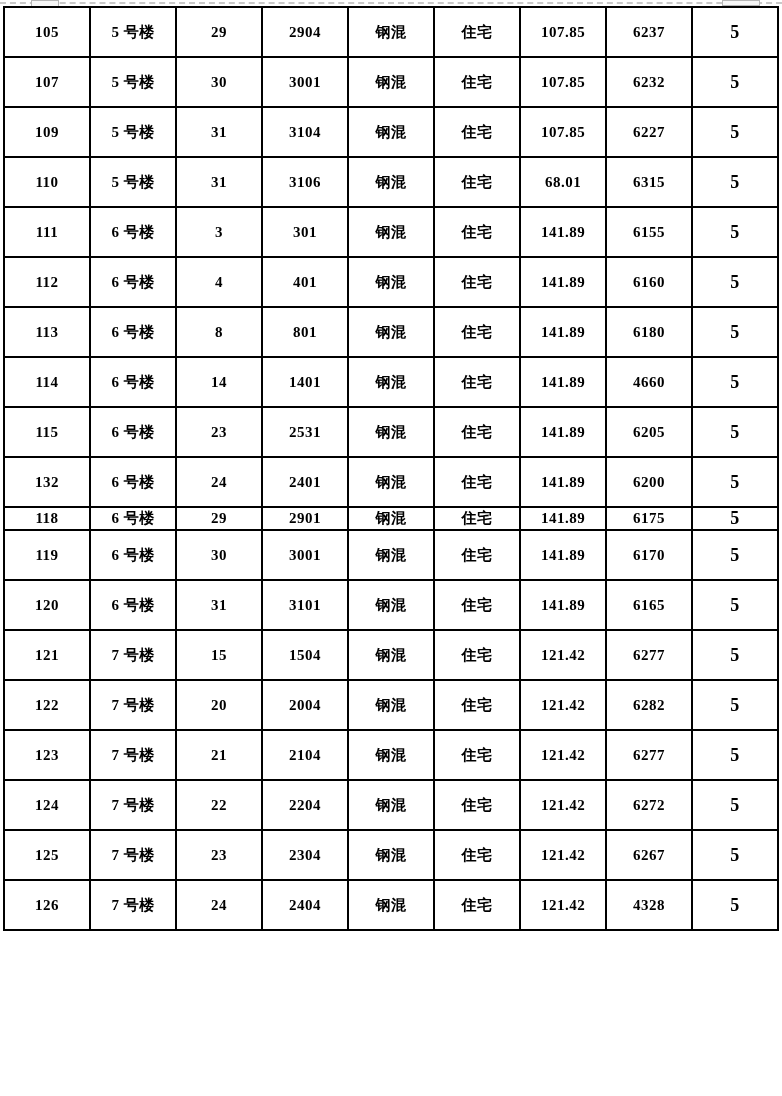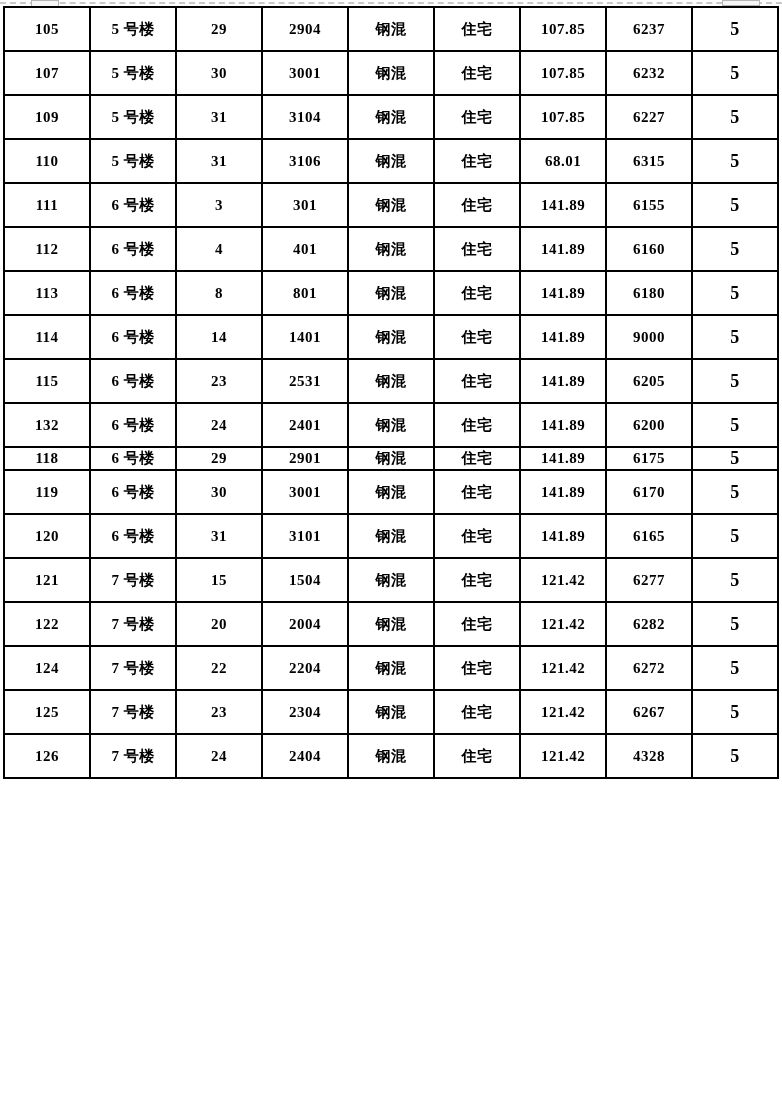--- a/index.html
+++ b/index.html
@@ -48,21 +48,21 @@
     text-align: center;
     vertical-align: middle;
     font-weight: bold;
     font-size: 15px;
     color: #000000;
     padding: 0;
     letter-spacing: 0.5px;
     overflow: hidden;
     white-space: nowrap;
   }
-  table.units tr       { height: 44px; }
+  table.units tr       { height: 50px; }
   table.units tr.compact { height: 17px; }
   table.units td.last-col { font-size: 18px; }
 </style>
 </head>
 <body>
 
 <div class="break-line"></div>
 <div class="break-tab left"></div>
 <div class="break-tab right"></div>
 
@@ -146,21 +146,21 @@
         <td class="last-col">5</td>
       </tr>
       <tr>
         <td>114</td>
         <td>6 号楼</td>
         <td>14</td>
         <td>1401</td>
         <td>钢混</td>
         <td>住宅</td>
         <td>141.89</td>
-        <td>9000</td>
+        <td>4660</td>
         <td class="last-col">5</td>
       </tr>
       <tr>
         <td>115</td>
         <td>6 号楼</td>
         <td>23</td>
         <td>2531</td>
         <td>钢混</td>
         <td>住宅</td>
         <td>141.89</td>
@@ -227,20 +227,31 @@
         <td>7 号楼</td>
         <td>20</td>
         <td>2004</td>
         <td>钢混</td>
         <td>住宅</td>
         <td>121.42</td>
         <td>6282</td>
         <td class="last-col">5</td>
       </tr>
       <tr>
+        <td>123</td>
+        <td>7 号楼</td>
+        <td>21</td>
+        <td>2104</td>
+        <td>钢混</td>
+        <td>住宅</td>
+        <td>121.42</td>
+        <td>6277</td>
+        <td class="last-col">5</td>
+      </tr>
+      <tr>
         <td>124</td>
         <td>7 号楼</td>
         <td>22</td>
         <td>2204</td>
         <td>钢混</td>
         <td>住宅</td>
         <td>121.42</td>
         <td>6272</td>
         <td class="last-col">5</td>
       </tr>

